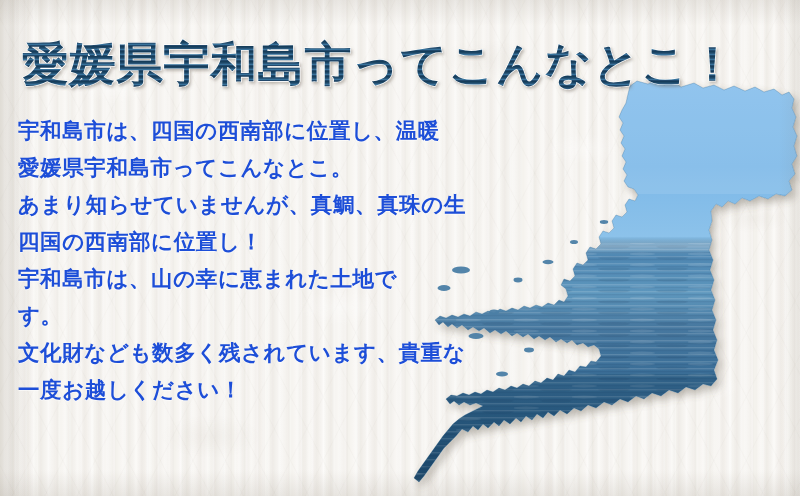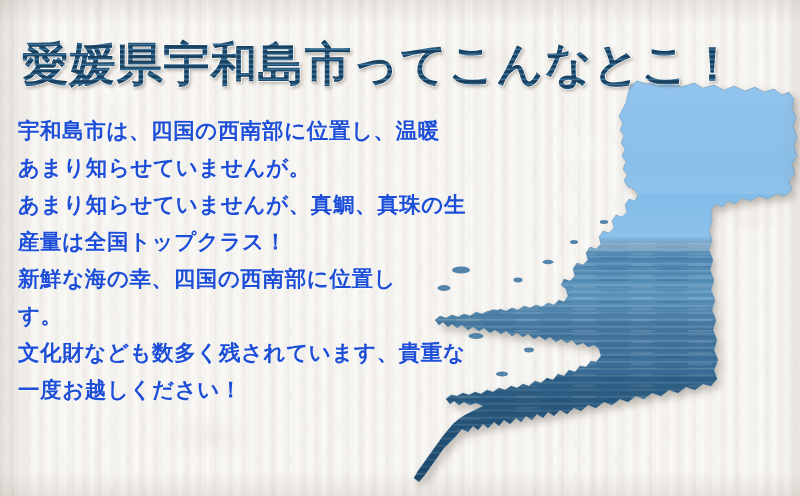--- a/index.html
+++ b/index.html
@@ -304,22 +304,22 @@
         <filter id="titleShadow" x="-12%" y="-40%" width="130%" height="200%">
           <feDropShadow dx="1.5" dy="2" stdDeviation="1.6" flood-color="#6b6254" flood-opacity="0.40"></feDropShadow>
         </filter>
       </defs>
       <text id="title-text" x="0" y="56" font-family="'DejaVu Sans','Liberation Sans',sans-serif" font-size="46.62" font-weight="700" letter-spacing="0.5" fill="url(#brushStreak)" stroke="#ffffff" stroke-width="1.1" paint-order="stroke fill" filter="url(#titleShadow)">愛媛県宇和島市ってこんなとこ！</text>
     </svg>
   </div>
 
   <div id="body-copy">
       <div class="copy-line">宇和島市は、四国の西南部に位置し、温暖</div>
-      <div class="copy-line">あまり知らせていませんが。</div>
+      <div class="copy-line">愛媛県宇和島市ってこんなとこ。</div>
       <div class="copy-line">あまり知らせていませんが、真鯛、真珠の生</div>
-      <div class="copy-line">産量は全国トップクラス！</div>
-      <div class="copy-line">新鮮な海の幸、四国の西南部に位置し</div>
+      <div class="copy-line">四国の西南部に位置し！</div>
+      <div class="copy-line">宇和島市は、山の幸に恵まれた土地で</div>
       <div class="copy-line">す。</div>
       <div class="copy-line">文化財なども数多く残されています、貴重な</div>
       <div class="copy-line">一度お越しください！</div>
     </div>
 
 </div>
 
 </body></html>

